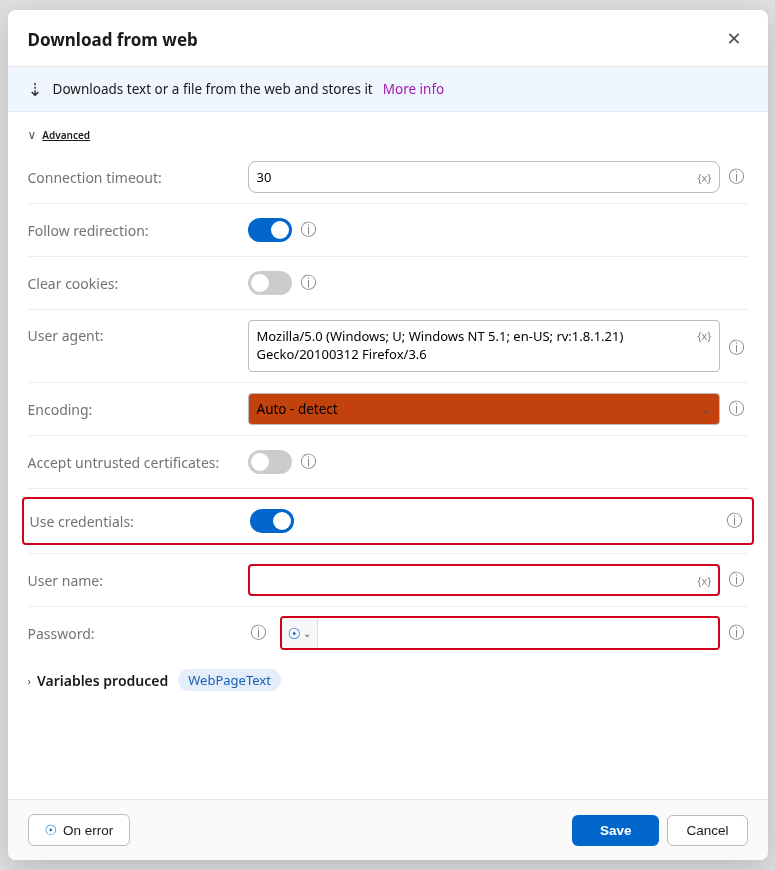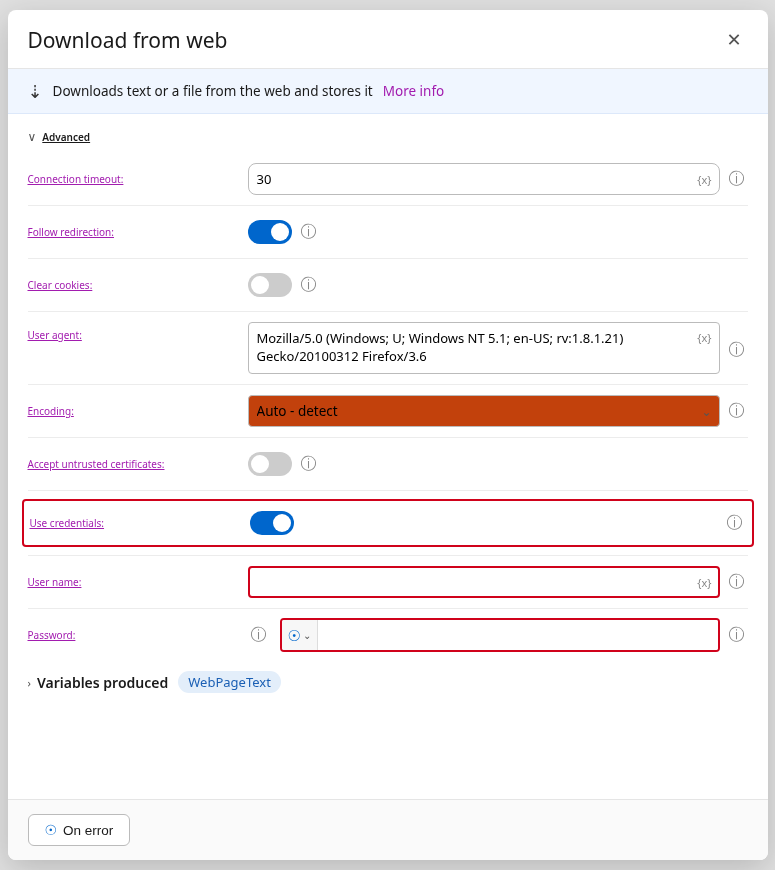--- a/index.html
+++ b/index.html
@@ -24,22 +24,22 @@
       overflow: hidden;
     }
     .dialog-header {
       display: flex;
       align-items: center;
       justify-content: space-between;
       padding: 16px 20px 14px 20px;
       border-bottom: 1px solid #e5e5e5;
     }
     .dialog-title {
-      font-size: 21px;
-      font-weight: 400;
+      font-size: 17px;
+      font-weight: 700;
     }
     .close-btn {
       background: none;
       border: none;
       cursor: pointer;
       font-size: 18px;
       color: #555;
       padding: 2px 6px;
       border-radius: 4px;
     }
@@ -89,23 +89,22 @@
     .form-row {
       display: flex;
       align-items: center;
       min-height: 48px;
       border-bottom: none;
       padding: 4px 0;
     }
     .form-label {
       width: 220px;
       flex-shrink: 0;
-      color: #a21caf;
-      font-size: 10px;
-      text-decoration: underline;
+      color: #737373;
+      font-size: 14px;
     }
     .form-control {
       flex: 1;
       display: flex;
       align-items: center;
       gap: 6px;
     }
     .text-input {
       flex: 1;
       height: 32px;
@@ -507,14 +506,18 @@
     </div>
   </div>
 
   <div class="dialog-footer">
     <div class="footer-left">
       <button class="on-error-btn">
         <span style="color:#0066cc; font-size:14px;">☉</span>
         <span>On error</span>
       </button>
     </div>
+    <div class="footer-right">
+      <button class="save-btn">Save</button>
+      <button class="cancel-btn">Cancel</button>
+    </div>
   </div>
 </div>
 
 </body></html>

